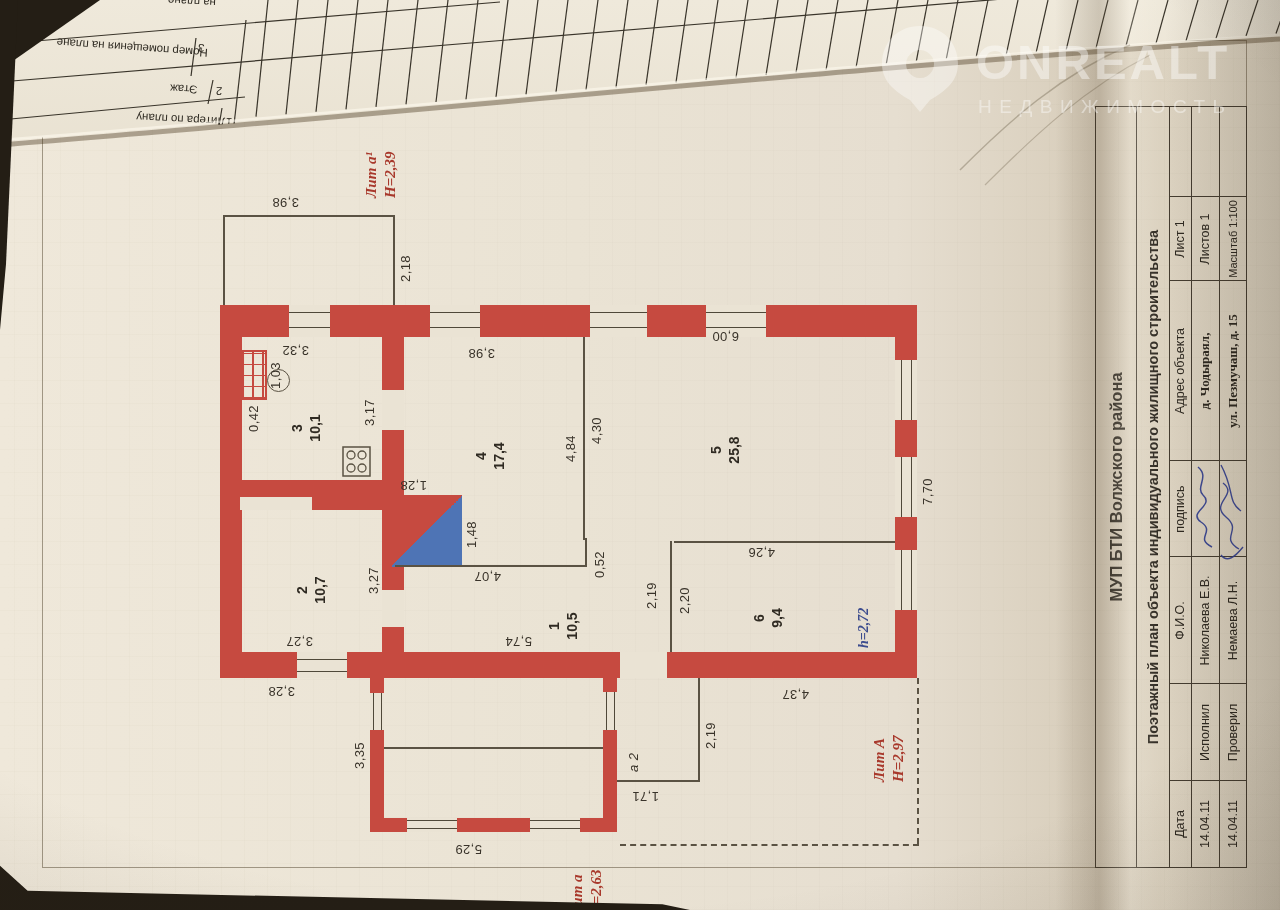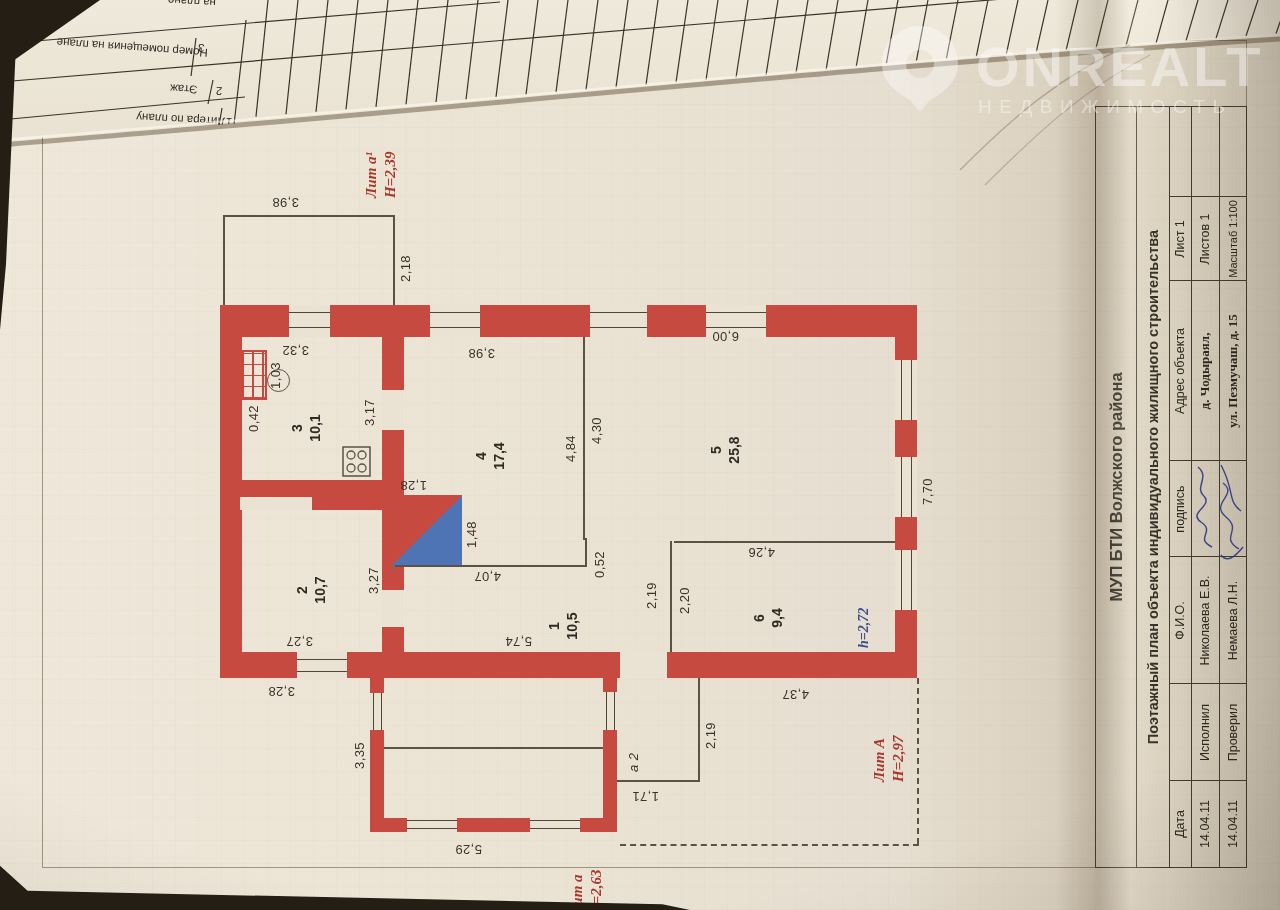--- a/index.html
+++ b/index.html
@@ -48,21 +48,21 @@
   .flip{position:absolute;font-size:11.5px;color:#2e2a22;white-space:nowrap;}
   #strip svg line{stroke:#39342a;stroke-width:1.2;}
   
   .dark{position:absolute;background:#241e15;z-index:30;}
   #vignette{position:absolute;inset:0;z-index:40;pointer-events:none;
      background:radial-gradient(120% 105% at 45% 42%,transparent 55%,rgba(45,33,18,.16) 84%,rgba(32,23,11,.38) 100%),
                 linear-gradient(to right,transparent 91%,rgba(45,33,18,.22) 100%);}
   #crease{position:absolute;left:1055px;top:0;width:105px;height:910px;z-index:25;pointer-events:none;
      background:linear-gradient(to right,transparent,rgba(70,52,28,.20) 42%,rgba(255,250,238,.22) 72%,transparent);}
   #watermark{position:absolute;left:872px;top:20px;z-index:50;color:rgba(255,255,255,.42);pointer-events:none;}
-  #wm-brand{position:absolute;left:104px;top:14px;font-size:56px;font-weight:bold;letter-spacing:3px;}
+  #wm-brand{position:absolute;left:104px;top:14px;font-size:49px;font-weight:bold;letter-spacing:3px;}
   #wm-sub{position:absolute;left:106px;top:76px;font-size:19px;letter-spacing:7.5px;}
 </style>
 </head>
 <body>
 
 <div id="photo">
 
   <div id="page">
     <div class="grain"></div>
 

